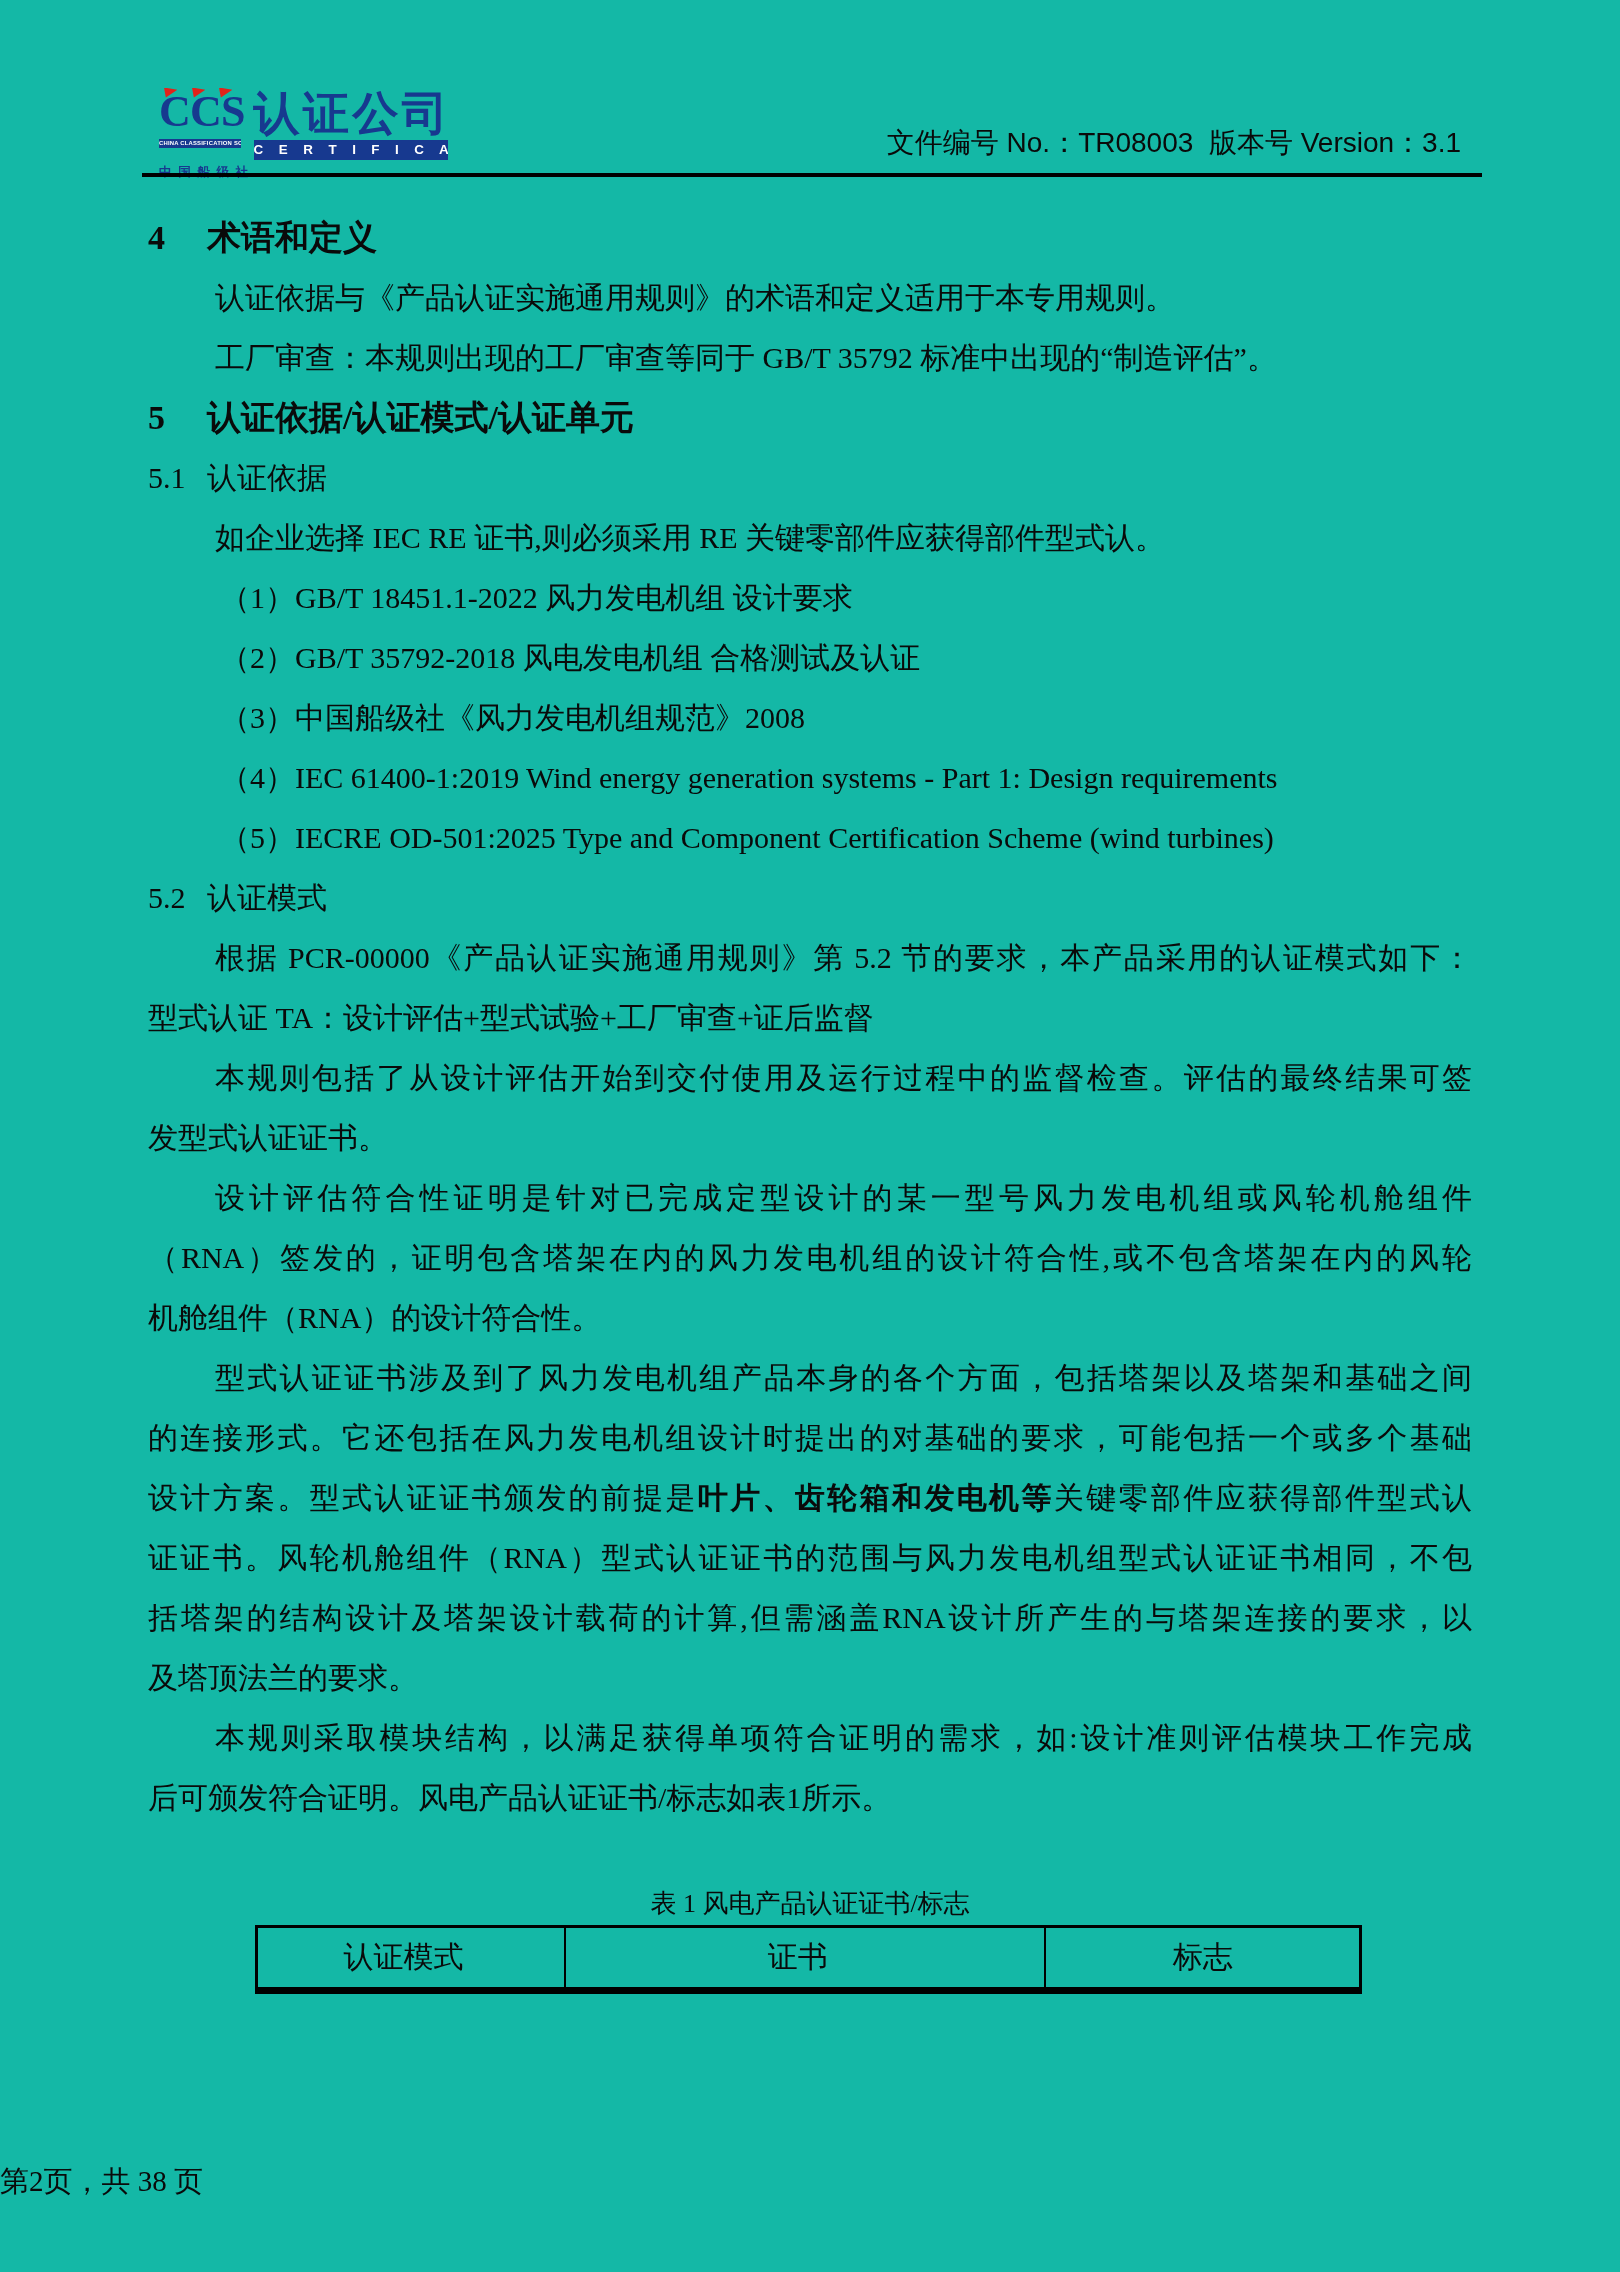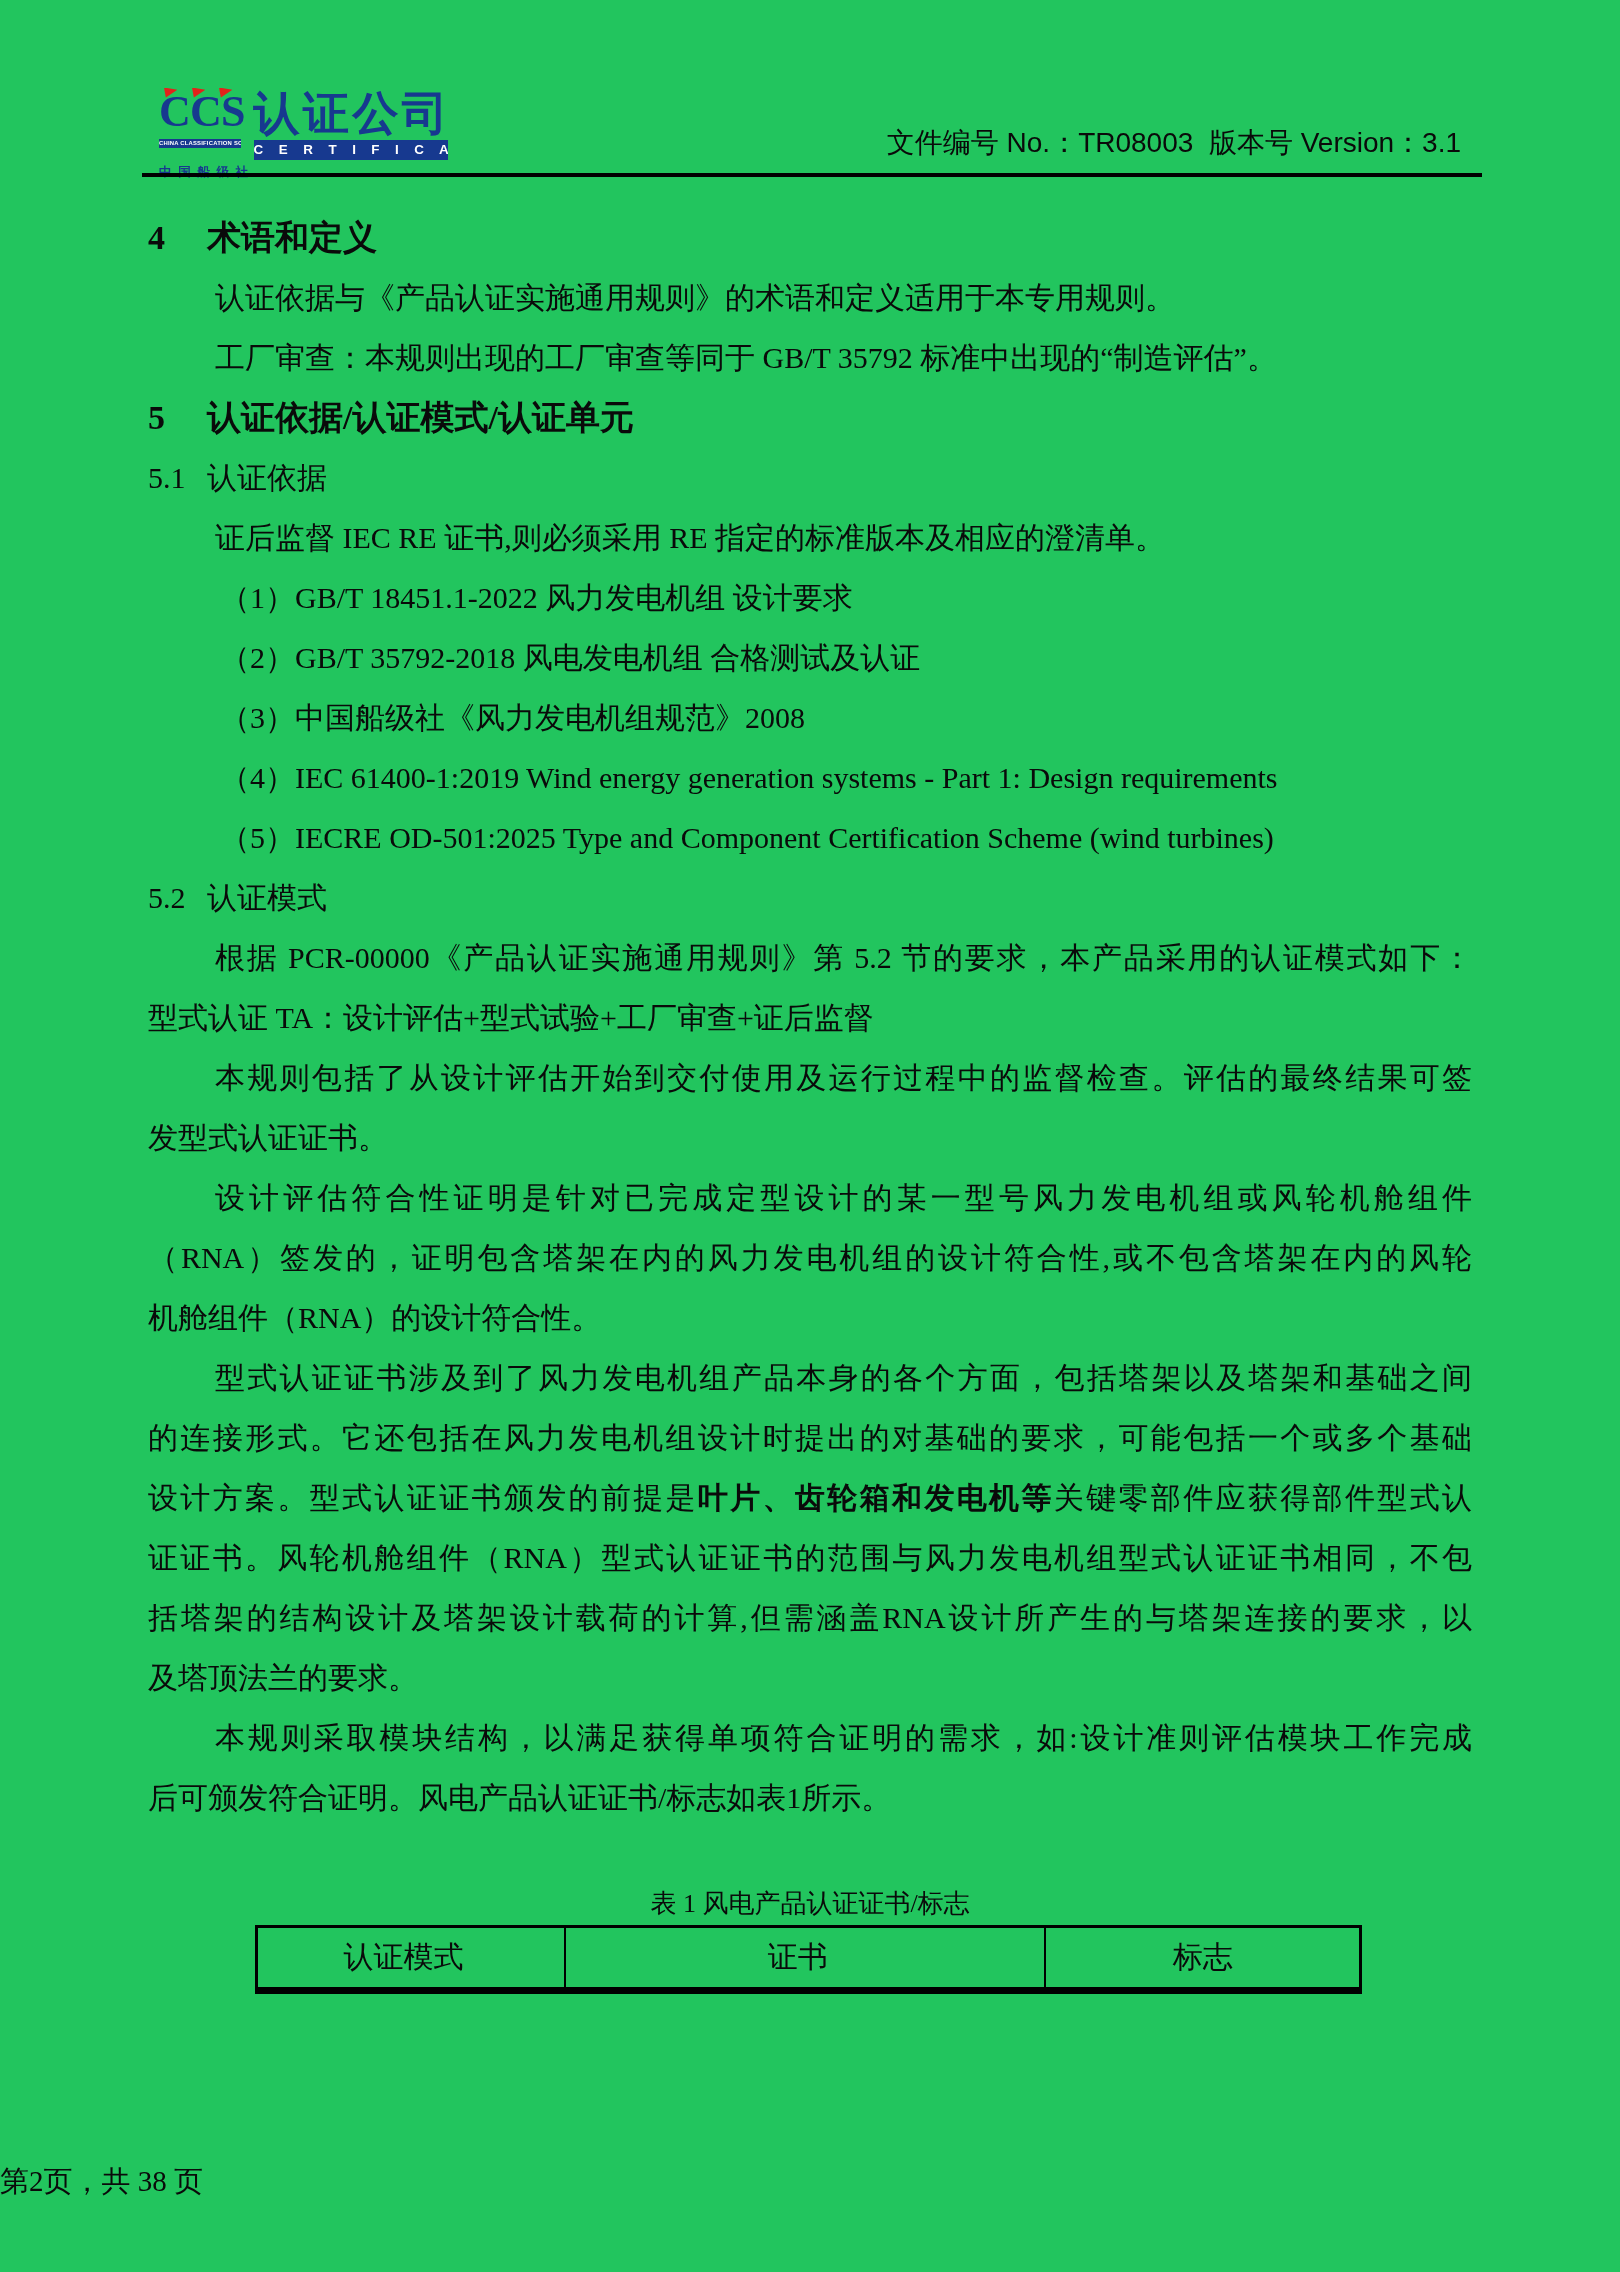--- a/index.html
+++ b/index.html
@@ -5,21 +5,21 @@
   :root{
     --brand-blue:#17398f;
     --brand-red:#e2231a;
     --ink:#0a0a0a;
   }
   html,body{margin:0;padding:0;background:#888;}
   .page{
     position:relative;
     width:1621px;height:2273px;
     margin:0 auto;
-    background:#22c55e;
+    background:#14b8a6;
     font-family:"Liberation Serif","DejaVu Serif",serif;
     color:var(--ink);
     overflow:hidden;
   }
   
   .logo{position:absolute;left:159px;top:90px;display:flex;gap:12.6px;}
   .logo-left{width:82px;}
   .ccs{
     position:relative;
     color:var(--brand-blue);
@@ -123,21 +123,21 @@
 
   <div class="doc-no">文件编号 No.：TR08003  版本号 Version：3.1</div>
   <div class="rule"></div>
 
   <div class="body-text">
     <div class="ln h1"><span class="num">4</span><span>术语和定义</span></div>
     <div class="ln indent">认证依据与《产品认证实施通用规则》的术语和定义适用于本专用规则。</div>
     <div class="ln indent">工厂审查：本规则出现的工厂审查等同于 GB/T 35792 标准中出现的“制造评估”。</div>
     <div class="ln h1"><span class="num">5</span><span>认证依据/认证模式/认证单元</span></div>
     <div class="ln"><span class="num">5.1</span><span>认证依据</span></div>
-    <div class="ln indent">证后监督 IEC RE 证书,则必须采用 RE 指定的标准版本及相应的澄清单。</div>
+    <div class="ln indent">如企业选择 IEC RE 证书,则必须采用 RE 关键零部件应获得部件型式认。</div>
     <div class="ln list">（1）GB/T 18451.1-2022 风力发电机组 设计要求</div>
     <div class="ln list">（2）GB/T 35792-2018 风电发电机组 合格测试及认证</div>
     <div class="ln list">（3）中国船级社《风力发电机组规范》2008</div>
     <div class="ln list">（4）IEC 61400-1:2019 Wind energy generation systems - Part 1: Design requirements</div>
     <div class="ln list">（5）IECRE OD-501:2025 Type and Component Certification Scheme (wind turbines)</div>
     <div class="ln"><span class="num">5.2</span><span>认证模式</span></div>
     <div class="ln indent full">根据 PCR-00000《产品认证实施通用规则》第 5.2 节的要求，本产品采用的认证模式如下：</div>
     <div class="ln">型式认证 TA：设计评估+型式试验+工厂审查+证后监督</div>
     <div class="ln indent full">本规则包括了从设计评估开始到交付使用及运行过程中的监督检查。评估的最终结果可签</div>
     <div class="ln">发型式认证证书。</div>

